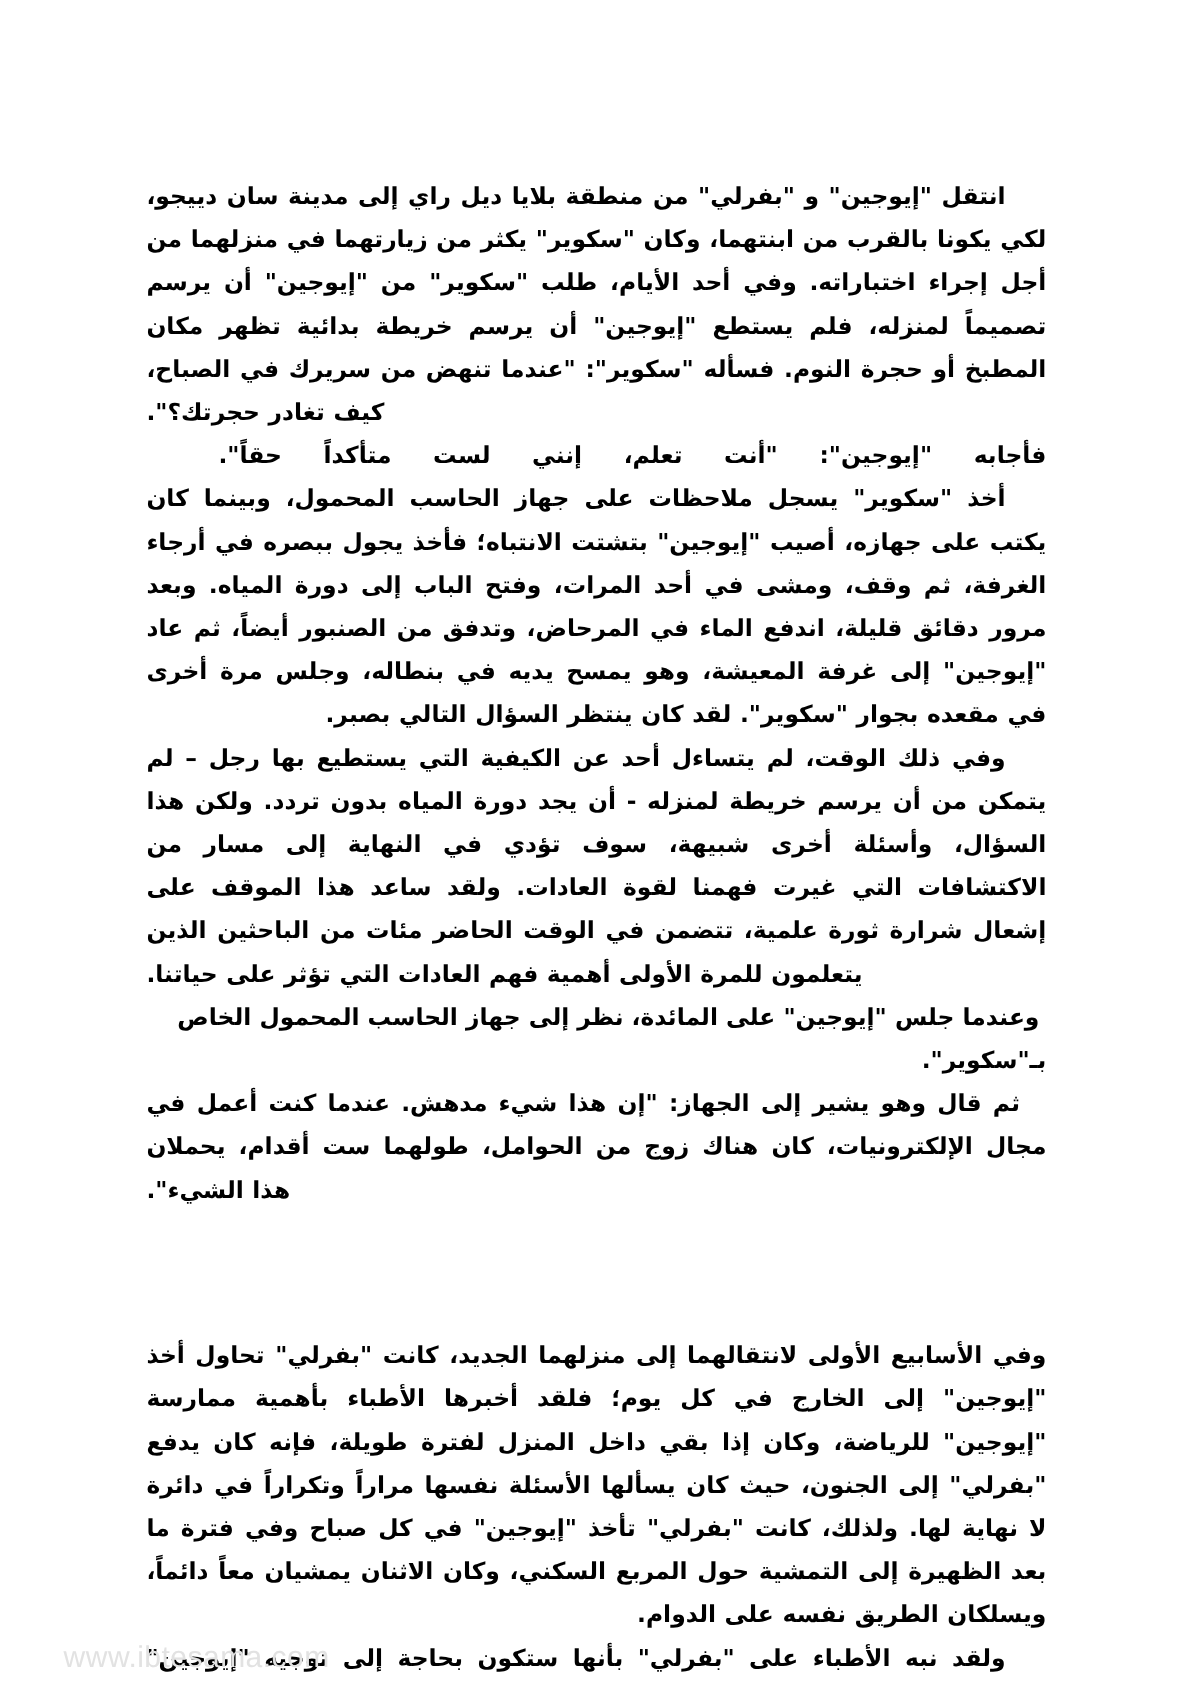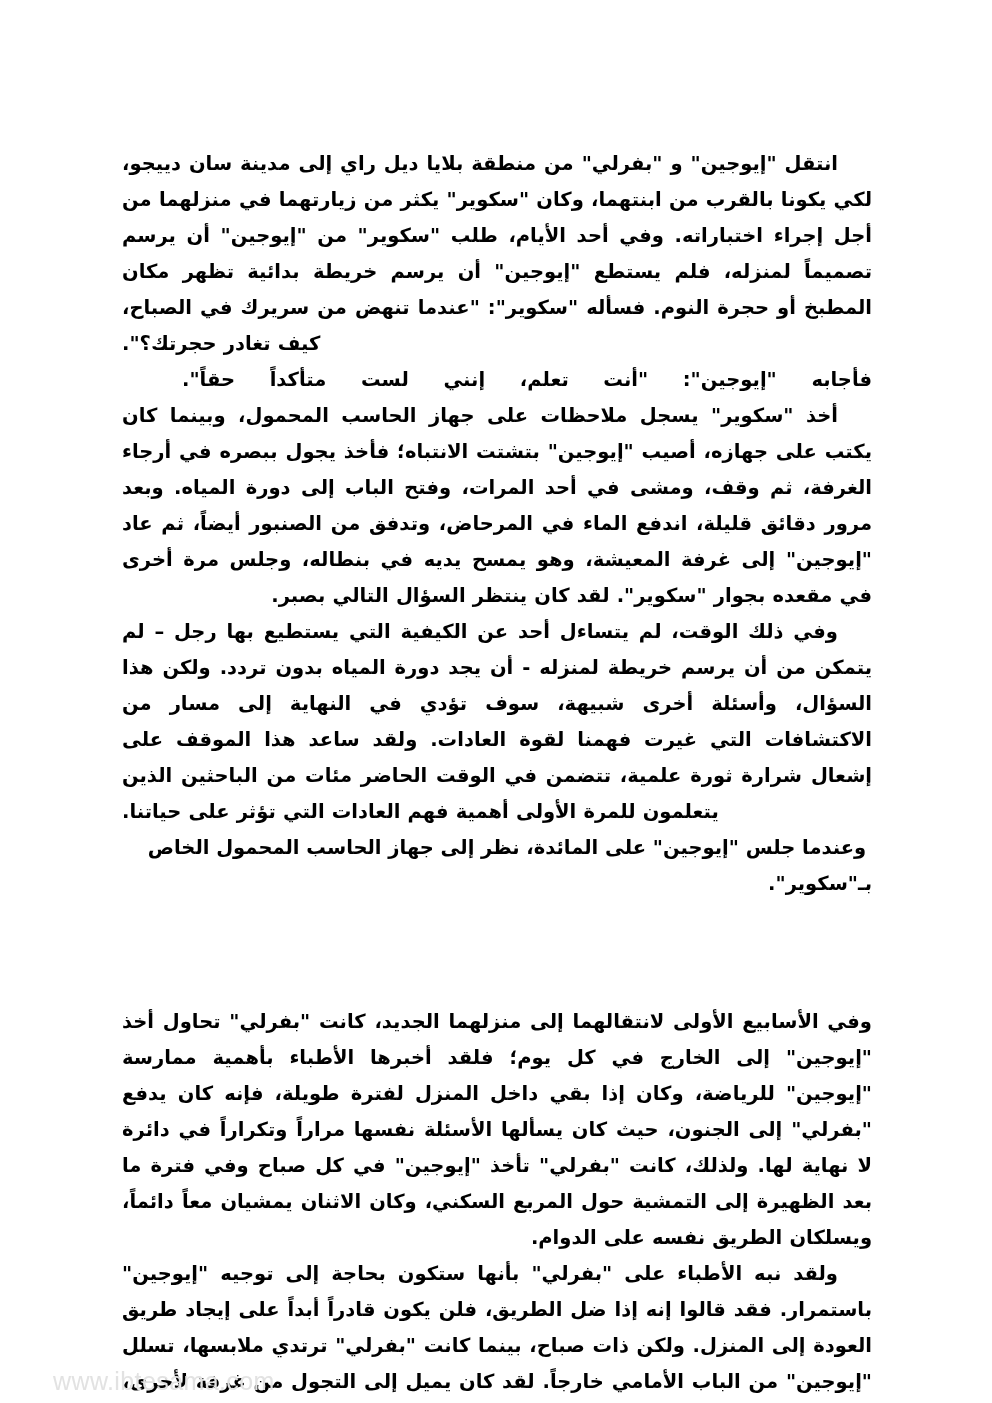--- a/index.html
+++ b/index.html
@@ -100,20 +100,21 @@
       <p class="para indent last-left">انتقل "إيوجين" و "بفرلي" من منطقة بلايا ديل راي إلى مدينة سان دييجو، لكي يكونا بالقرب من ابنتهما، وكان "سكوير" يكثر من زيارتهما في منزلهما من أجل إجراء اختباراته. وفي أحد الأيام، طلب "سكوير" من "إيوجين" أن يرسم تصميماً لمنزله، فلم يستطع "إيوجين" أن يرسم خريطة بدائية تظهر مكان المطبخ أو حجرة النوم. فسأله "سكوير": "عندما تنهض من سريرك في الصباح، كيف تغادر حجرتك؟".</p>
 
       <p class="line-shift-a">فأجابه "إيوجين": "أنت تعلم، إنني لست متأكداً حقاً".</p>
 
       <p class="para indent last-right">أخذ "سكوير" يسجل ملاحظات على جهاز الحاسب المحمول، وبينما كان يكتب على جهازه، أصيب "إيوجين" بتشتت الانتباه؛ فأخذ يجول ببصره في أرجاء الغرفة، ثم وقف، ومشى في أحد المرات، وفتح الباب إلى دورة المياه. وبعد مرور دقائق قليلة، اندفع الماء في المرحاض، وتدفق من الصنبور أيضاً، ثم عاد "إيوجين" إلى غرفة المعيشة، وهو يمسح يديه في بنطاله، وجلس مرة أخرى في مقعده بجوار "سكوير". لقد كان ينتظر السؤال التالي بصبر.</p>
 
       <p class="para indent last-left">وفي ذلك الوقت، لم يتساءل أحد عن الكيفية التي يستطيع بها رجل – لم يتمكن من أن يرسم خريطة لمنزله - أن يجد دورة المياه بدون تردد. ولكن هذا السؤال، وأسئلة أخرى شبيهة، سوف تؤدي في النهاية إلى مسار من الاكتشافات التي غيرت فهمنا لقوة العادات. ولقد ساعد هذا الموقف على إشعال شرارة ثورة علمية، تتضمن في الوقت الحاضر مئات من الباحثين الذين يتعلمون للمرة الأولى أهمية فهم العادات التي تؤثر على حياتنا.</p>
 
       <p class="line-shift-b">وعندما جلس "إيوجين" على المائدة، نظر إلى جهاز الحاسب المحمول الخاص بـ"سكوير".</p>
 
+      <p class="para indent-sm last-left">ثم قال وهو يشير إلى الجهاز: "إن هذا شيء مدهش. عندما كنت أعمل في مجال الإلكترونيات، كان هناك زوج من الحوامل، طولهما ست أقدام، يحملان هذا الشيء".</p>
     </div>
 
     <div class="section-gap"></div>
 
     <div>
 
       <p class="para last-right">وفي الأسابيع الأولى لانتقالهما إلى منزلهما الجديد، كانت "بفرلي" تحاول أخذ "إيوجين" إلى الخارج في كل يوم؛ فلقد أخبرها الأطباء بأهمية ممارسة "إيوجين" للرياضة، وكان إذا بقي داخل المنزل لفترة طويلة، فإنه كان يدفع "بفرلي" إلى الجنون، حيث كان يسألها الأسئلة نفسها مراراً وتكراراً في دائرة لا نهاية لها. ولذلك، كانت "بفرلي" تأخذ "إيوجين" في كل صباح وفي فترة ما بعد الظهيرة إلى التمشية حول المربع السكني، وكان الاثنان يمشيان معاً دائماً، ويسلكان الطريق نفسه على الدوام.</p>
 
       <p class="para indent last-right">ولقد نبه الأطباء على "بفرلي" بأنها ستكون بحاجة إلى توجيه "إيوجين" باستمرار. فقد قالوا إنه إذا ضل الطريق، فلن يكون قادراً أبداً على إيجاد طريق العودة إلى المنزل. ولكن ذات صباح، بينما كانت "بفرلي" ترتدي ملابسها، تسلل "إيوجين" من الباب الأمامي خارجاً. لقد كان يميل إلى التجول من غرفة لأخرى، ولذلك، فقد مضى وقت قبل أن تلاحظ اختفاءه. وعندما اكتشفت ما حدث، أصيبت بحالة من الهياج الشديد.</p>
 

